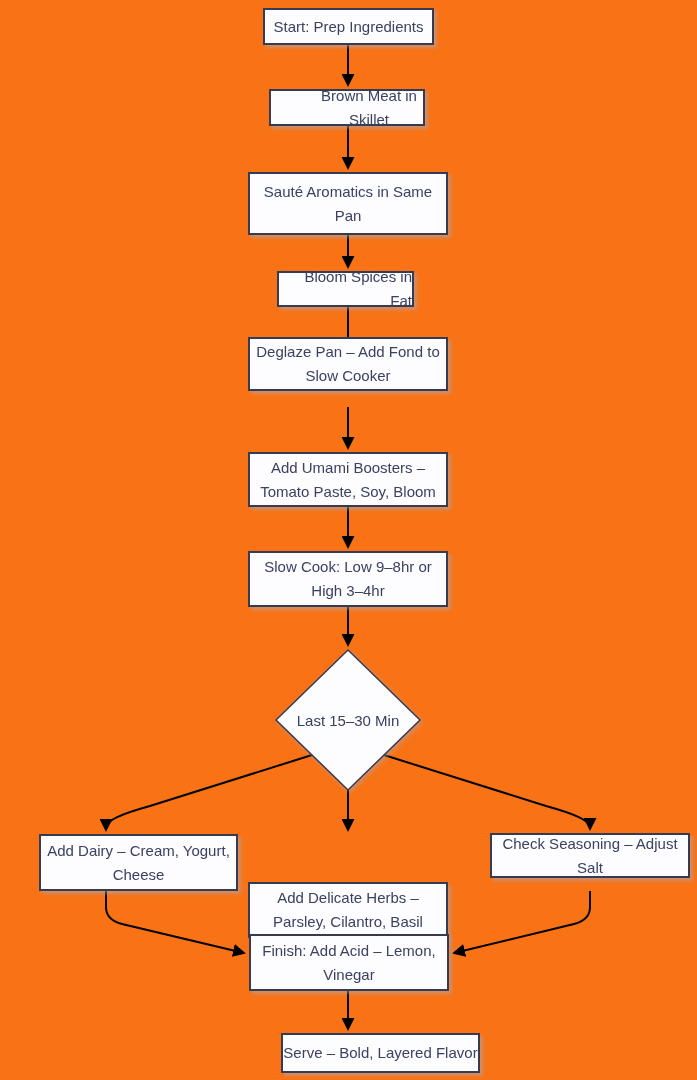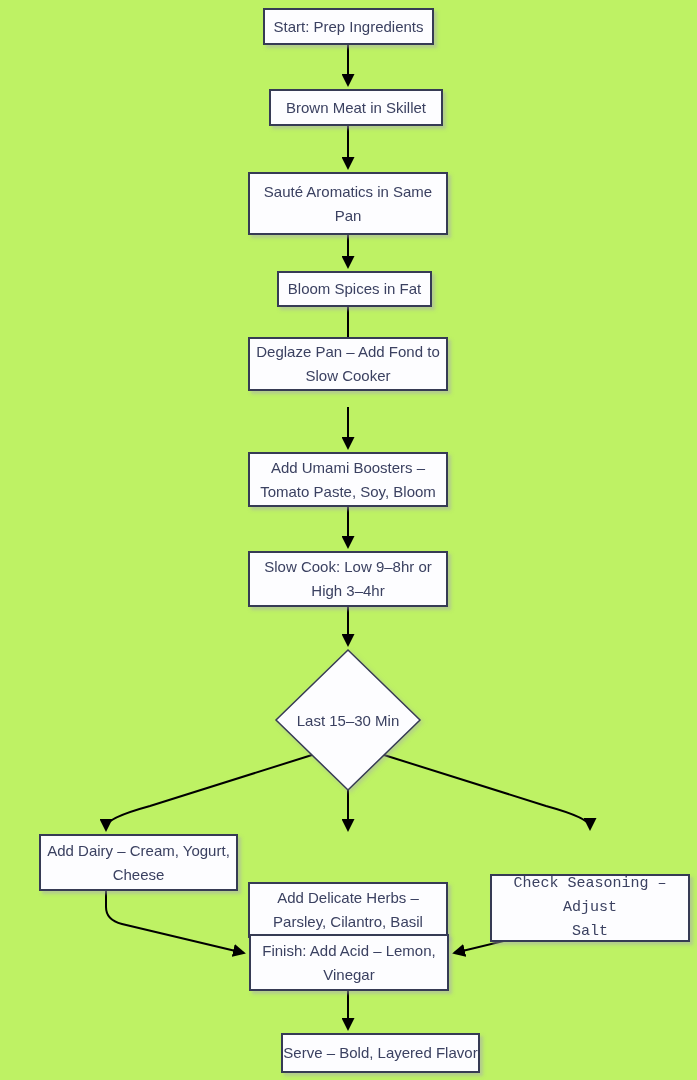--- a/index.html
+++ b/index.html
@@ -1,17 +1,17 @@
 <!DOCTYPE html>
 <html><head>
 <meta charset="utf-8">
 <style>
   html,body{margin:0;padding:0;background:#ffffff;}
   .canvas{
-    position:relative;width:697px;height:1080px;background:#bef264;
+    position:relative;width:697px;height:1080px;background:#f97316;
     overflow:hidden;font-family:"Liberation Sans",sans-serif;
   }
   svg.edges{position:absolute;left:0;top:0;width:697px;height:1080px;}
   .node{
     position:absolute;box-sizing:border-box;
     border:2px solid #363b54;background:#fdfdff;color:#3b4161;
     display:flex;align-items:center;justify-content:center;
     text-align:center;font-size:15px;line-height:1.6;
     white-space:pre-line;
     box-shadow:3px 3px 3px rgba(168,168,182,0.5);
@@ -47,45 +47,45 @@
       <path d="M106,891 L106,907 Q106,920 122,924 L244,953" marker-end="url(#arrow)"></path>
       <path d="M348,890 L348,930" marker-end="url(#arrow)"></path>
       <path d="M590,891 L590,907 Q590,920 574,924 L454,953" marker-end="url(#arrow)"></path>
       <path d="M348,991 L348,1029" marker-end="url(#arrow)"></path>
     </g>
     <polygon points="348,650 420,720 348,790 276,720" fill="#fdfdff" stroke="#363b54" stroke-width="1.5" style="filter:drop-shadow(2.5px 2.5px 2px rgba(168,168,182,0.5));"></polygon>
   </svg>
 
   <div class="node" style="left:263px;top:8px;width:171px;height:37px;">Start: Prep Ingredients</div>
 
-  <div class="node" style="left:269px;top:89px;width:174px;height:37px;">Brown Meat in Skillet</div>
+  <div class="node" style="left:269px;top:89px;width:156px;height:37px;padding-left:44px;">Brown Meat in Skillet</div>
 
   <div class="node" style="left:248px;top:172px;width:200px;height:63px;">Sauté Aromatics in Same
 Pan</div>
 
-  <div class="node" style="left:277px;top:271px;width:155px;height:36px;text-align:right;">Bloom Spices in Fat</div>
+  <div class="node" style="left:277px;top:271px;width:137px;height:36px;text-align:right;">Bloom Spices in Fat</div>
 
   <div class="node" style="left:248px;top:337px;width:200px;height:54px;">Deglaze Pan – Add Fond to
 Slow Cooker</div>
 
   <div class="node" style="left:248px;top:452px;width:200px;height:55px;">Add Umami Boosters –
 Tomato Paste, Soy, Bloom</div>
 
   <div class="node" style="left:248px;top:551px;width:200px;height:56px;">Slow Cook: Low 9–8hr or
 High 3–4hr</div>
 
   <div class="diamond-label">Last 15–30 Min</div>
 
   <div class="node" style="left:7px;top:834px;width:199px;height:57px;margin-left:32px;">Add Dairy – Cream, Yogurt,
 Cheese</div>
 
   <div class="node" style="left:248px;top:834px;width:200px;height:56px;margin-top:48px;">Add Delicate Herbs –
 Parsley, Cilantro, Basil</div>
 
-  <div class="node" style="left:490px;top:874px;width:200px;height:68px;font-family:Liberation Mono, monospace;">Check Seasoning – Adjust
+  <div class="node" style="left:490px;top:833px;width:200px;height:45px;">Check Seasoning – Adjust
 Salt</div>
 
   <div class="node" style="left:249px;top:934px;width:200px;height:57px;">Finish: Add Acid – Lemon,
 Vinegar</div>
 
   <div class="node" style="left:249px;top:1033px;width:199px;height:40px;margin-left:32px;">Serve – Bold, Layered Flavor</div>
 
 </div>
 
 </body></html>

